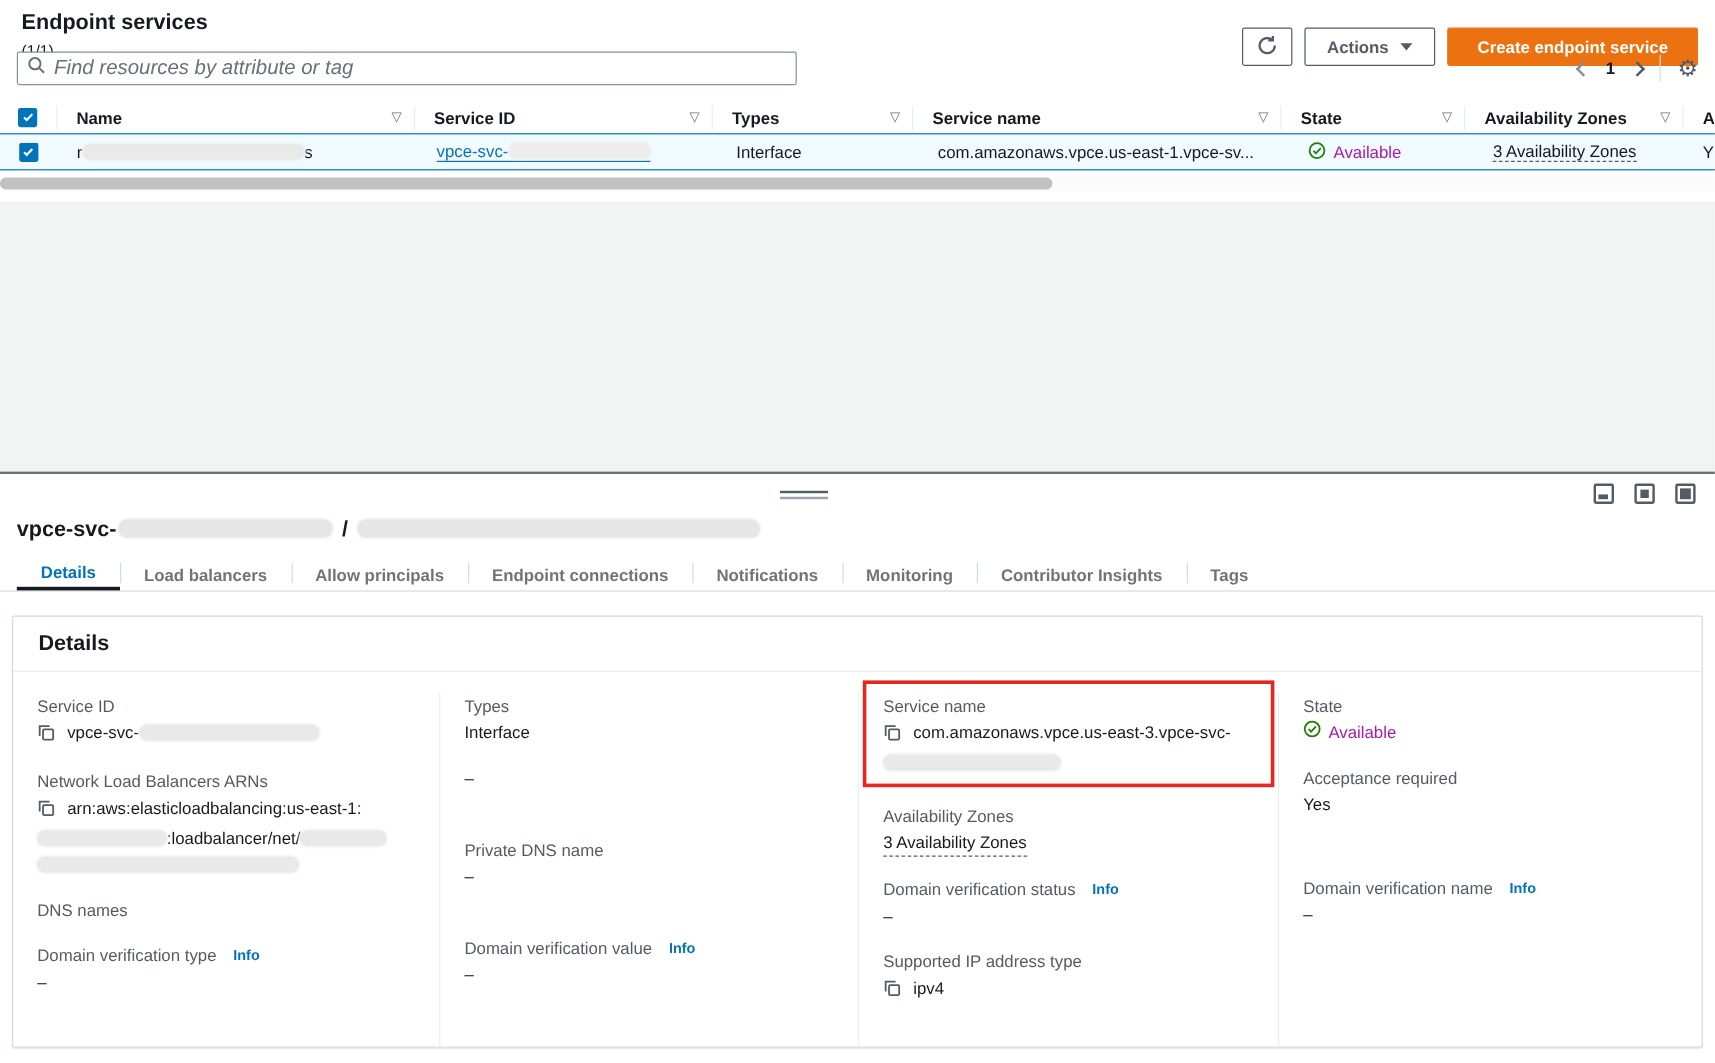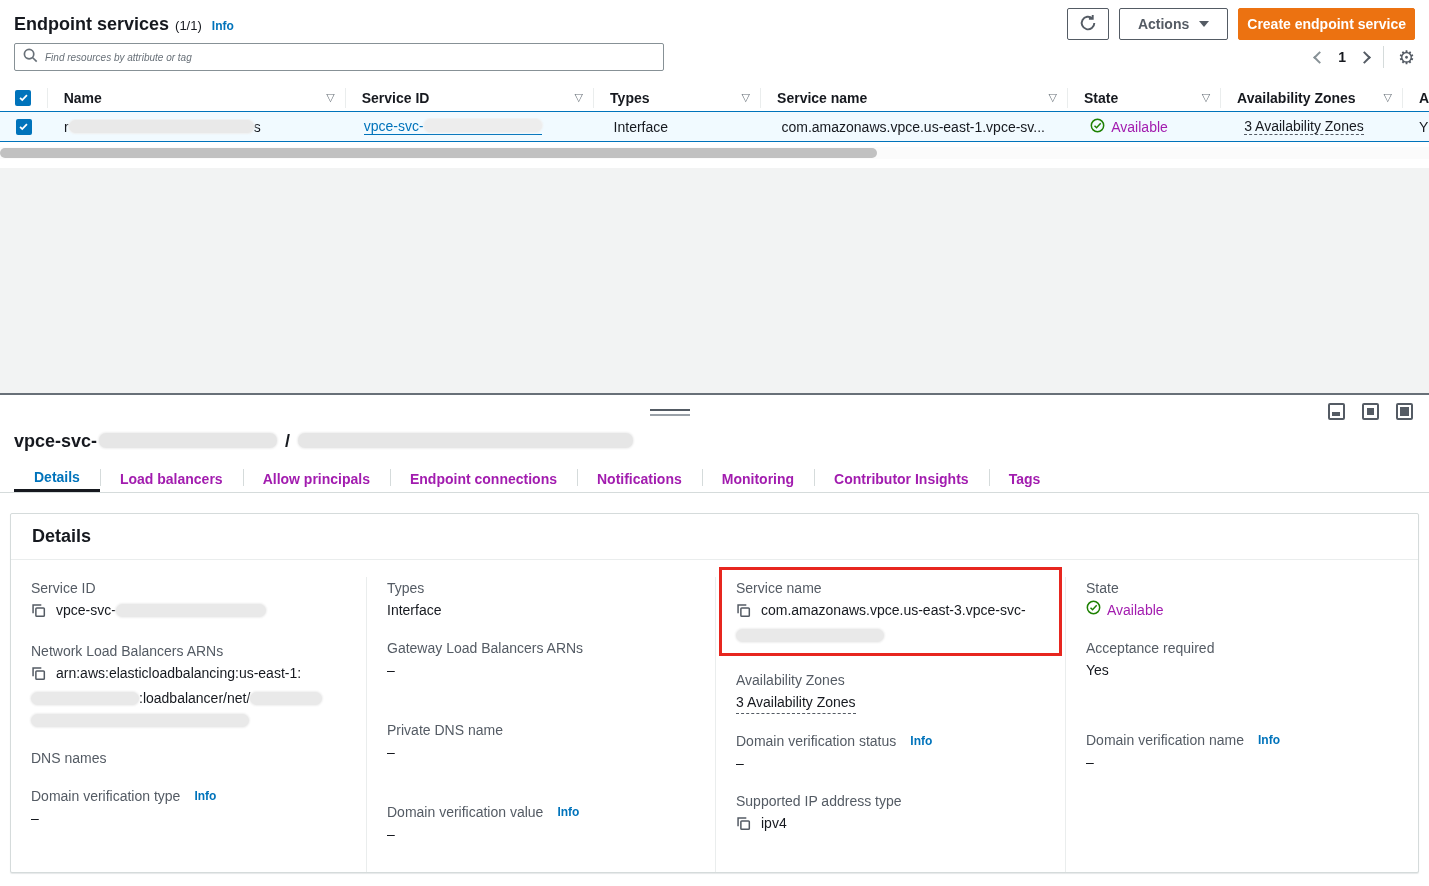--- a/index.html
+++ b/index.html
@@ -1,33 +1,33 @@
 <!DOCTYPE html>
 <html><head>
 <meta charset="utf-8">
 <style>
   * { margin:0; padding:0; box-sizing:border-box; }
   html,body { width:1429px; height:886px; font-family:"Liberation Sans", sans-serif; background:#fff; color:#16191f; overflow:hidden; }
 
   
   #top { position:absolute; top:0; left:0; width:1429px; height:168px; background:#fff; }
   .page-header { position:absolute; top:8px; left:14px; right:14px; display:flex; justify-content:space-between; align-items:center; }
-  .title-group { display:flex; align-items:baseline; gap:6px; }
+  .title-group { display:flex; align-items:baseline; gap:6px;flex-direction:column; }
   .page-title { font-size:18px; font-weight:bold; color:#16191f; }
   .page-count { font-size:13px; font-weight:normal; color:#16191f; }
   .info-link { font-size:12px; font-weight:bold; color:#0073bb; cursor:pointer; margin-left:4px; }
   .btn-group { display:flex; gap:10px; align-items:center; }
   .btn { height:32px; border:1px solid #545b64; background:#fff; border-radius:2px; display:flex; align-items:center; justify-content:center; font-size:14px; font-weight:bold; color:#545b64; cursor:pointer; padding:0 18px; }
   .btn-icon { width:42px; padding:0; }
-  .btn-primary { background:#ec7211; border-color:#ec7211; color:#fff; padding:0 8px; }
+  .btn-primary { background:#ec7211; border-color:#ec7211; color:#fff; padding:0 24px; }
   .caret-down { display:inline-block; margin-left:10px; width:0; height:0; border-left:5px solid transparent; border-right:5px solid transparent; border-top:6px solid #545b64; }
 
   .search-row { position:absolute; top:43px; left:14px; right:14px; display:flex; justify-content:space-between; align-items:center; }
   .search-box { width:650px; height:28px; border:1px solid #879196; border-radius:2px; display:flex; align-items:center; padding:0 8px; gap:7px; background:#fff; }
-  .search-box input { border:none; outline:none; flex:1; font-size:10px; font-style:italic; color:#16191f; font-family:"Liberation Sans", sans-serif; }
+  .search-box input { border:none; outline:none; flex:1; font-size:17px; font-style:italic; color:#16191f; font-family:"Liberation Sans", sans-serif; }
   .search-box input::placeholder { color:#687078; font-style:italic; }
   .pager { display:flex; align-items:center; gap:14px; }
   .chev { width:9px; height:9px; border-style:solid; border-color:#879196; border-width:0 2px 2px 0; display:inline-block; cursor:pointer; }
   .chev-left { transform:rotate(135deg); }
   .chev-right { transform:rotate(-45deg); border-color:#545b64; }
   .page-num { font-size:14px; font-weight:bold; color:#16191f; }
   .pager-div { width:1px; height:22px; background:#d5dbdb; }
   .gear { font-size:19px; color:#545b64; cursor:pointer; line-height:1; }
 
   
@@ -60,21 +60,21 @@
   .lay { width:17px; height:17px; border:2px solid #545b64; border-radius:2px; position:relative; cursor:pointer; }
   .lay i { position:absolute; background:#545b64; display:block; }
   .lay-small i { left:2px; bottom:2px; width:8px; height:4px; }
   .lay-half i  { left:3px; top:3px; width:7px; height:7px; }
   .lay-full i  { left:2px; top:2px; width:9px; height:9px; }
 
   .panel-title { position:absolute; top:36px; left:14px; font-size:18px; font-weight:bold; color:#16191f; display:flex; align-items:center; gap:8px; }
   .panel-title .redact { height:15px; background:#e6e6e6; }
 
   .tabs { position:absolute; top:70px; left:0; width:1429px; height:28px; display:flex; align-items:stretch; border-bottom:1px solid #d5dbdb; padding-left:14px; }
-  .tab { display:flex; align-items:center; padding:0 20px; font-size:14px; font-weight:bold; color:#a21caf; cursor:pointer; position:relative; }
+  .tab { display:flex; align-items:center; padding:0 20px; font-size:14px; font-weight:bold; color:#737373; cursor:pointer; position:relative; }
   .tab + .tab::before { content:""; position:absolute; left:0; top:4px; bottom:6px; width:1px; background:#d5dbdb; }
   .tab.active { color:#0073bb; border-bottom:3px solid #16191f; }
 
   .card { position:absolute; top:118px; left:10px; width:1409px; height:360px; background:#fff; border:1px solid #d5dbdb; border-radius:2px; box-shadow:0 1px 1px rgba(0,28,36,.1); }
   .card-header { height:46px; display:flex; align-items:center; padding-left:21px; border-bottom:1px solid #eaeded; }
   .card-title { font-size:18px; font-weight:bold; color:#16191f; }
   .card-body { display:flex; height:312px; padding-top:17px; }
   .col { padding:0 20px; }
   .col1 { width:356px; border-right:1px solid #eaeded; }
   .col2 { width:349px; border-right:1px solid #eaeded; }
@@ -284,21 +284,20 @@
           <div class="fvalue">–</div>
         </div>
       </div>
 
       <div class="col col2">
         <div class="field">
           <div class="flabel">Types</div>
           <div class="fvalue">Interface</div>
         </div>
         <div class="field" style="margin-bottom:38px;">
-          <div class="flabel">Gateway Load Balancers ARNs</div>
           <div class="fvalue">–</div>
         </div>
         <div class="field" style="margin-bottom:38px;">
           <div class="flabel">Private DNS name</div>
           <div class="fvalue">–</div>
         </div>
         <div class="field">
           <div class="flabel">
             <span>Domain verification value</span>
             <span class="info-link">Info</span>

